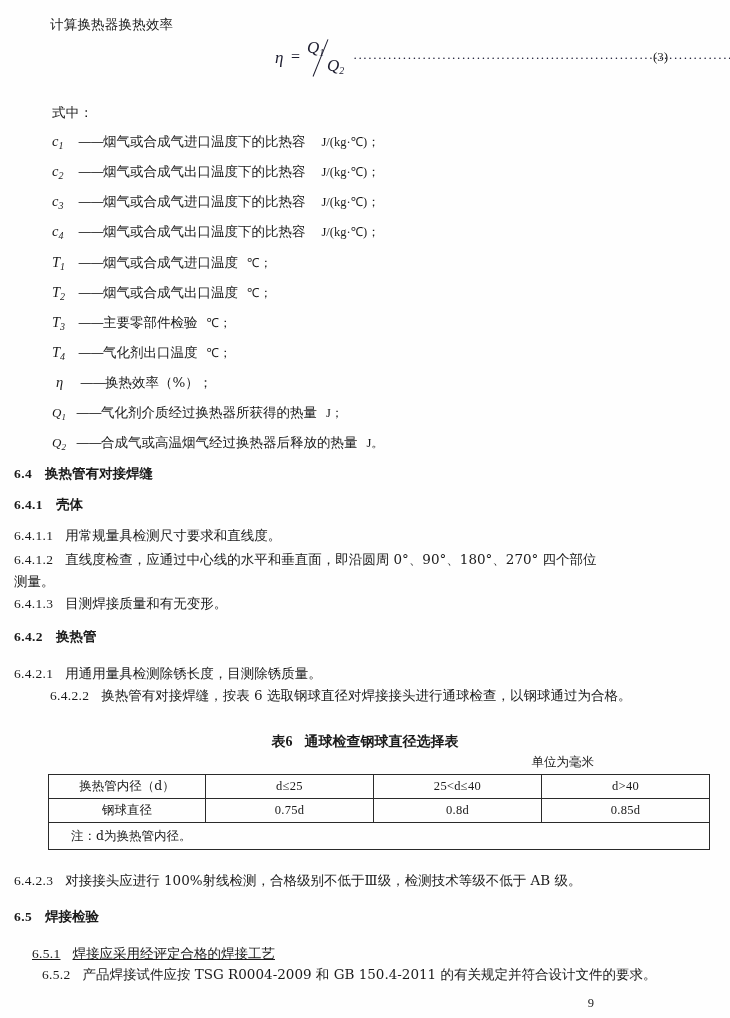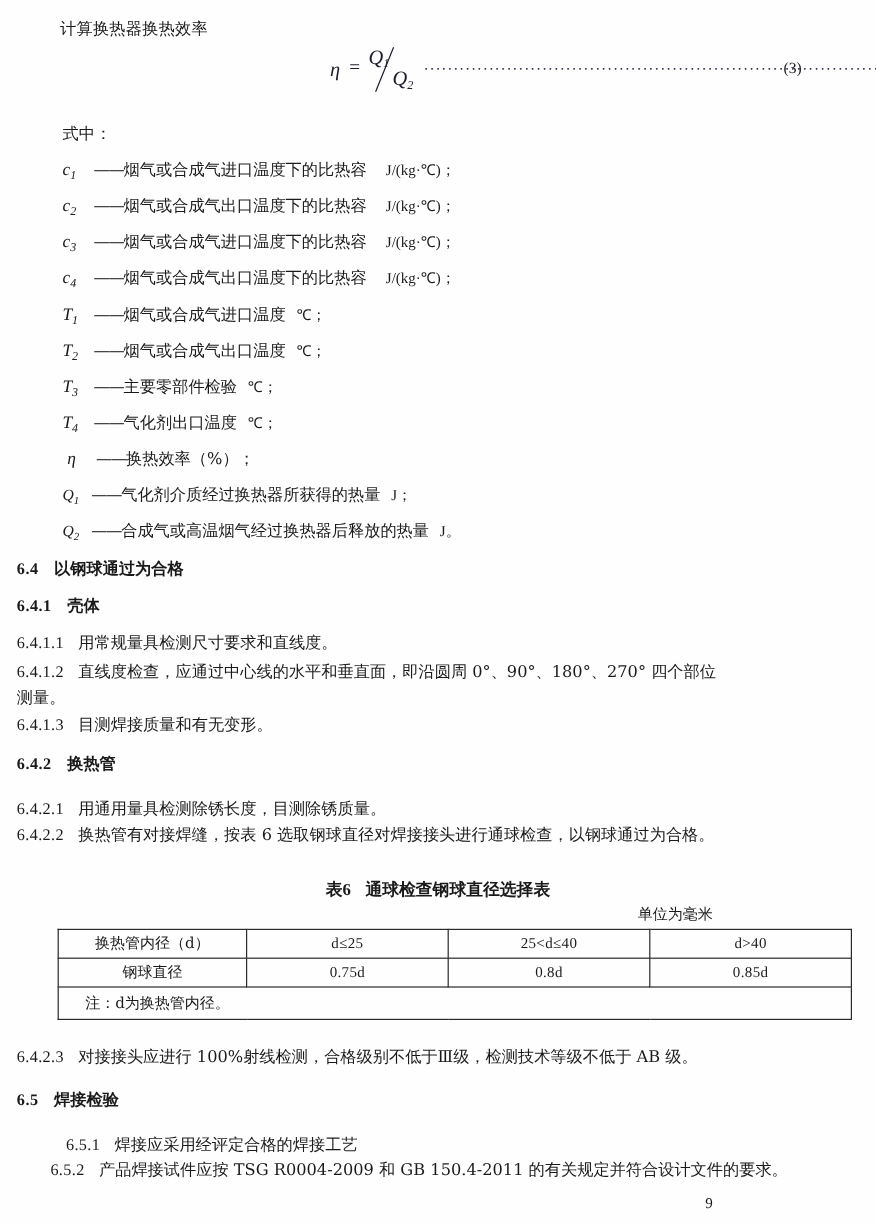--- a/index.html
+++ b/index.html
@@ -296,21 +296,21 @@
 
   <div class="def-row" style="top:404px;">
     <span class="def-sym" style="width:24px; font-size:13px;"><span>Q</span><span class="s" style="font-size:9px;">1</span></span><span class="def-dash">——</span><span class="def-text">气化剂介质经过换热器所获得的热量</span><span class="gap-sm"></span><span class="def-unit">J；</span>
   </div>
 
   <div class="def-row" style="top:434px;">
     <span class="def-sym" style="width:24px; font-size:13px;"><span>Q</span><span class="s" style="font-size:9px;">2</span></span><span class="def-dash">——</span><span class="def-text">合成气或高温烟气经过换热器后释放的热量</span><span class="gap-sm"></span><span class="def-unit">J。</span>
   </div>
 
   <div class="sec-head" style="top:465px;">
-    <span class="num">6.4</span><span class="ttl">以钢球通过为合格</span>
+    <span class="num">6.4</span><span class="ttl">换热管有对接焊缝</span>
   </div>
 
   <div class="sec-head" style="top:496px;">
     <span class="num">6.4.1</span><span class="ttl">壳体</span>
   </div>
 
   <div class="body-line" style="top:527px;">
     <span class="num">6.4.1.1</span><span class="txt">用常规量具检测尺寸要求和直线度。</span>
   </div>
 
@@ -326,21 +326,21 @@
   </div>
 
   <div class="sec-head" style="top:628px;">
     <span class="num">6.4.2</span><span class="ttl">换热管</span>
   </div>
 
   <div class="body-line" style="top:665px;">
     <span class="num">6.4.2.1</span><span class="txt">用通用量具检测除锈长度，目测除锈质量。</span>
   </div>
 
-  <div class="body-line" style="top:687px;">
+  <div class="body-line" style="top:687px;margin-left:36px;">
     <span class="num">6.4.2.2</span><span class="txt">换热管有对接焊缝，按表 6 选取钢球直径对焊接接头进行通球检查，以钢球通过为合格。</span>
   </div>
 
   <div id="table-caption">
     <span class="tnum">表6</span><span class="tsp"></span><span>通球检查钢球直径选择表</span>
   </div>
   <div id="table-unit">单位为毫米</div>
 
   <table id="ball-table">
     <tbody>
@@ -363,21 +363,21 @@
     </table>
 
   <div class="body-line" style="top:872px;">
     <span class="num">6.4.2.3</span><span class="txt">对接接头应进行 100%射线检测，合格级别不低于Ⅲ级，检测技术等级不低于 AB 级。</span>
   </div>
 
   <div class="sec-head" style="top:908px;">
     <span class="num">6.5</span><span class="ttl">焊接检验</span>
   </div>
 
-  <div class="body-line" style="top:945px; left:55px;">
+  <div class="body-line" style="top:945px; left:32px;text-decoration:underline;">
     <span class="num">6.5.1</span><span class="txt">焊接应采用经评定合格的焊接工艺</span>
   </div>
 
   <div class="body-line" style="top:966px; left:42px;">
     <span class="num">6.5.2</span><span class="txt">产品焊接试件应按 TSG R0004-2009 和 GB 150.4-2011 的有关规定并符合设计文件的要求。</span>
   </div>
 
   <div id="page-number">9</div>
 
 </div>

